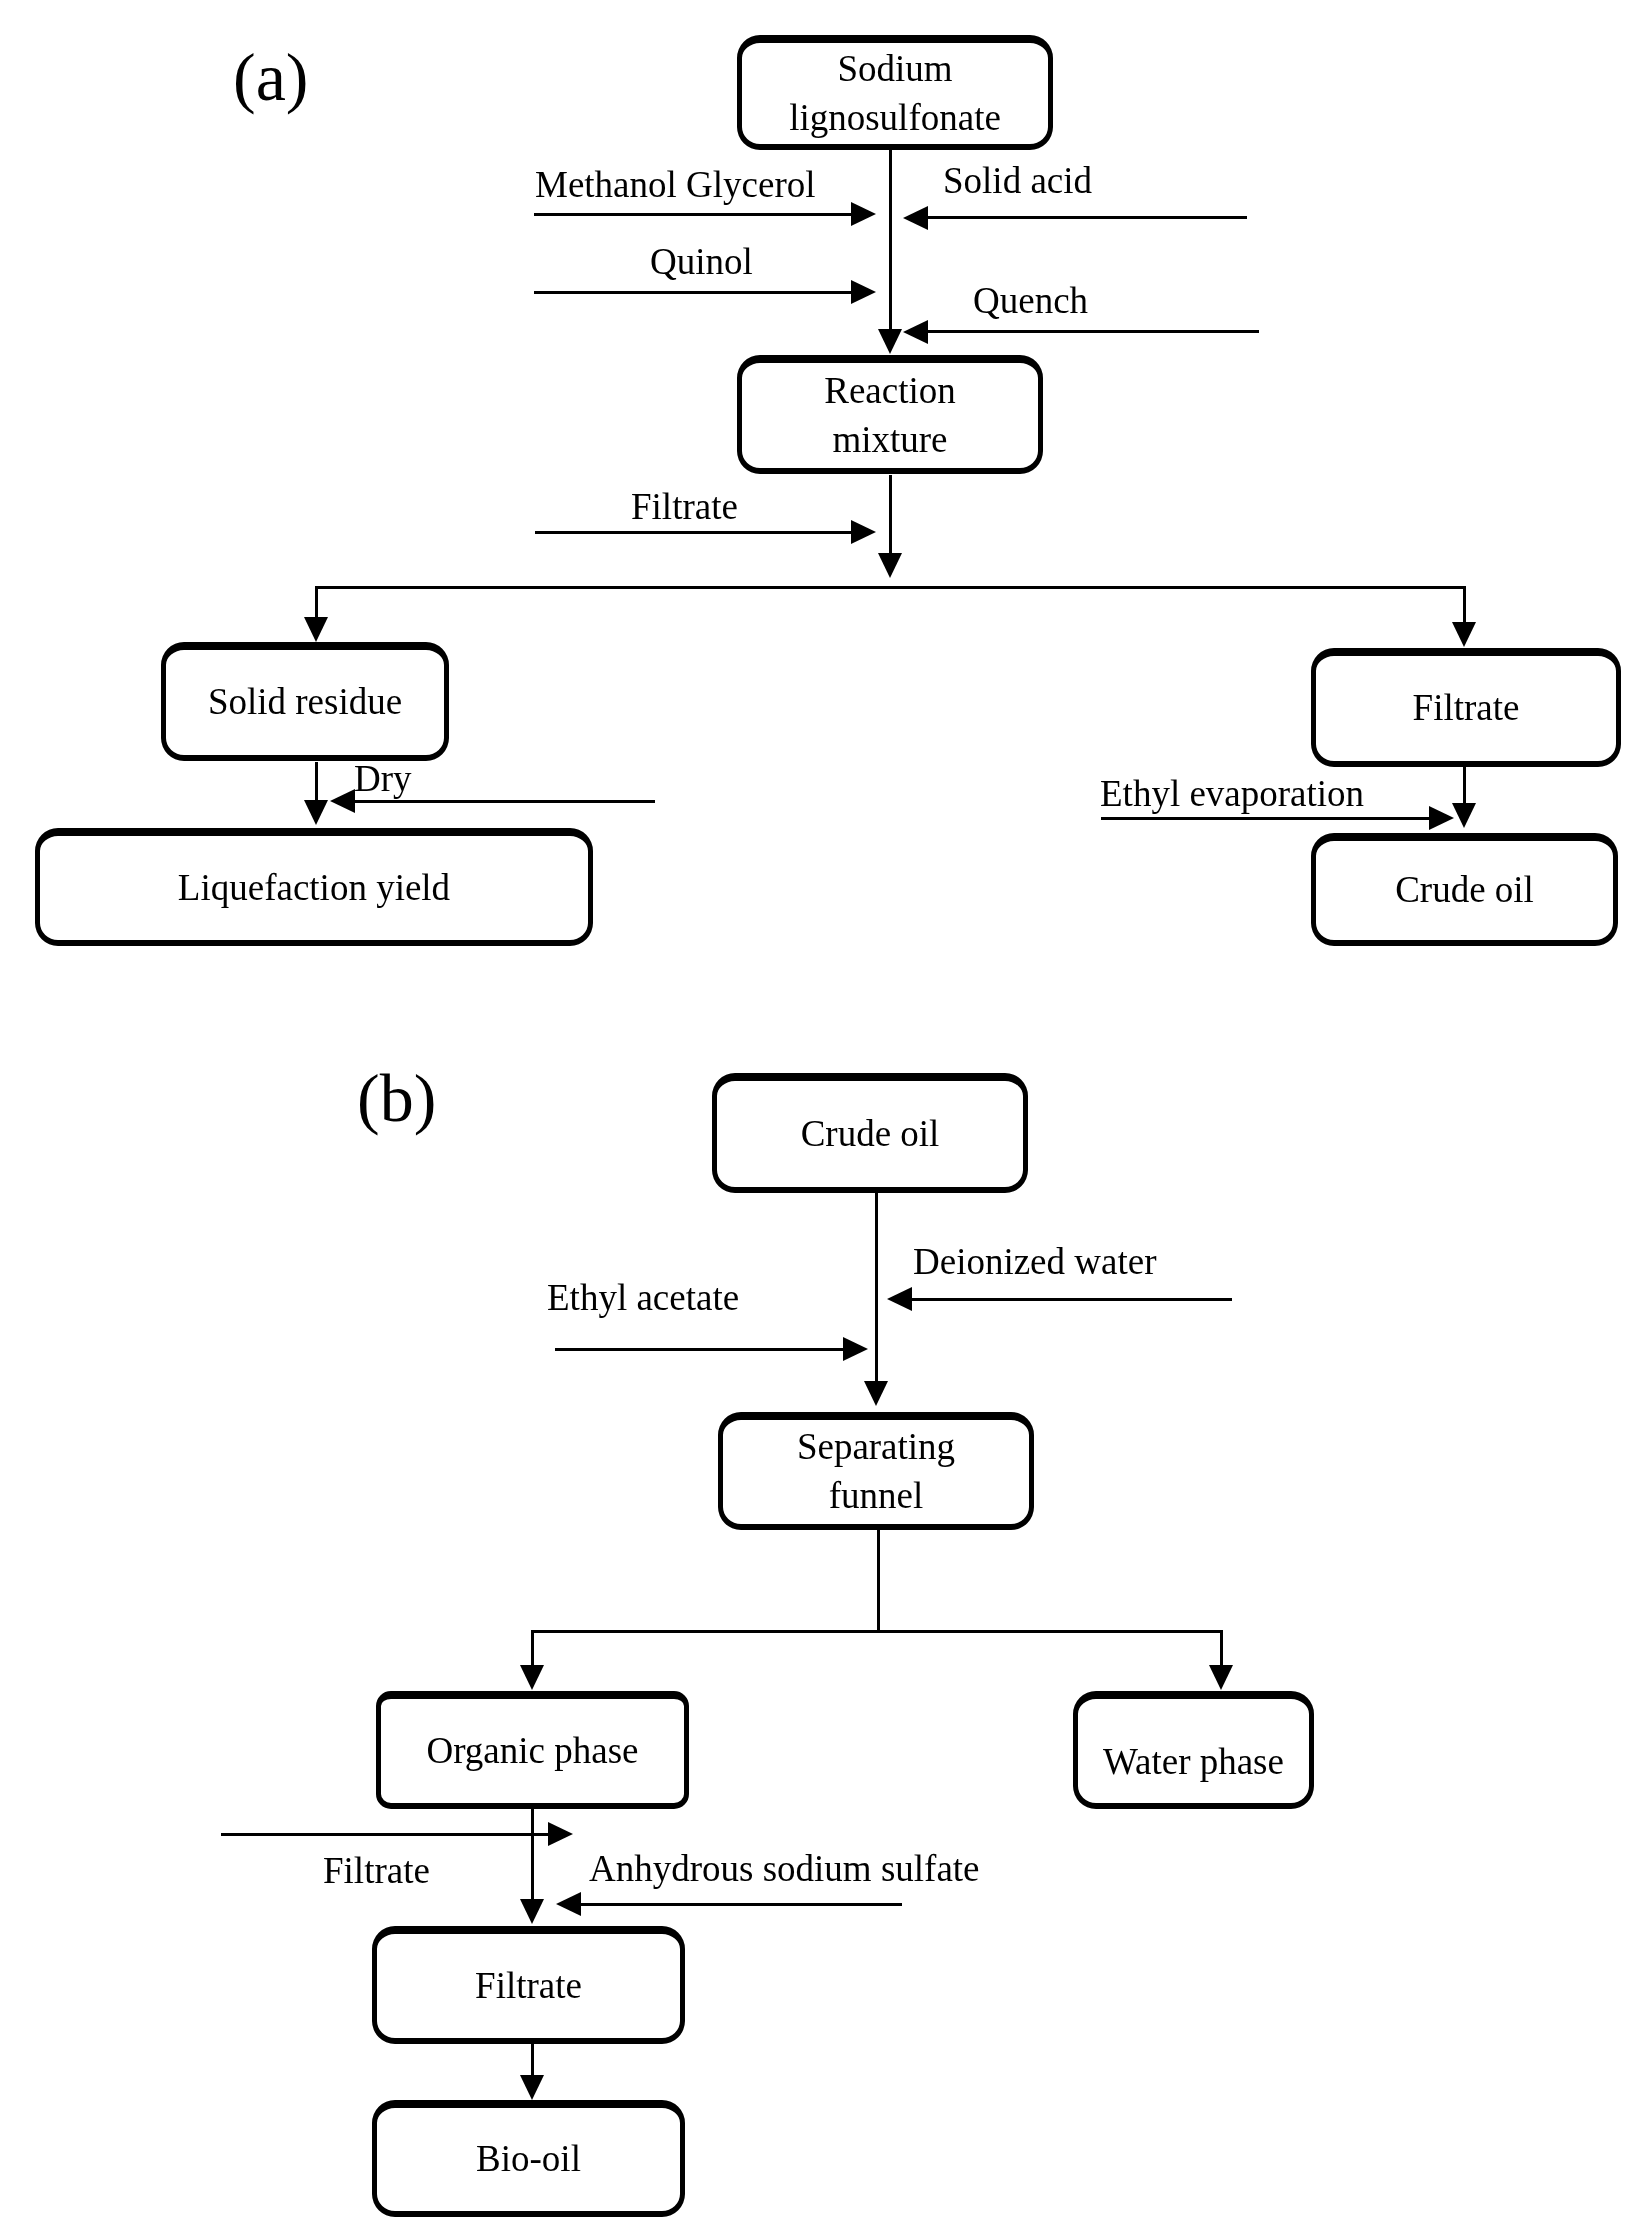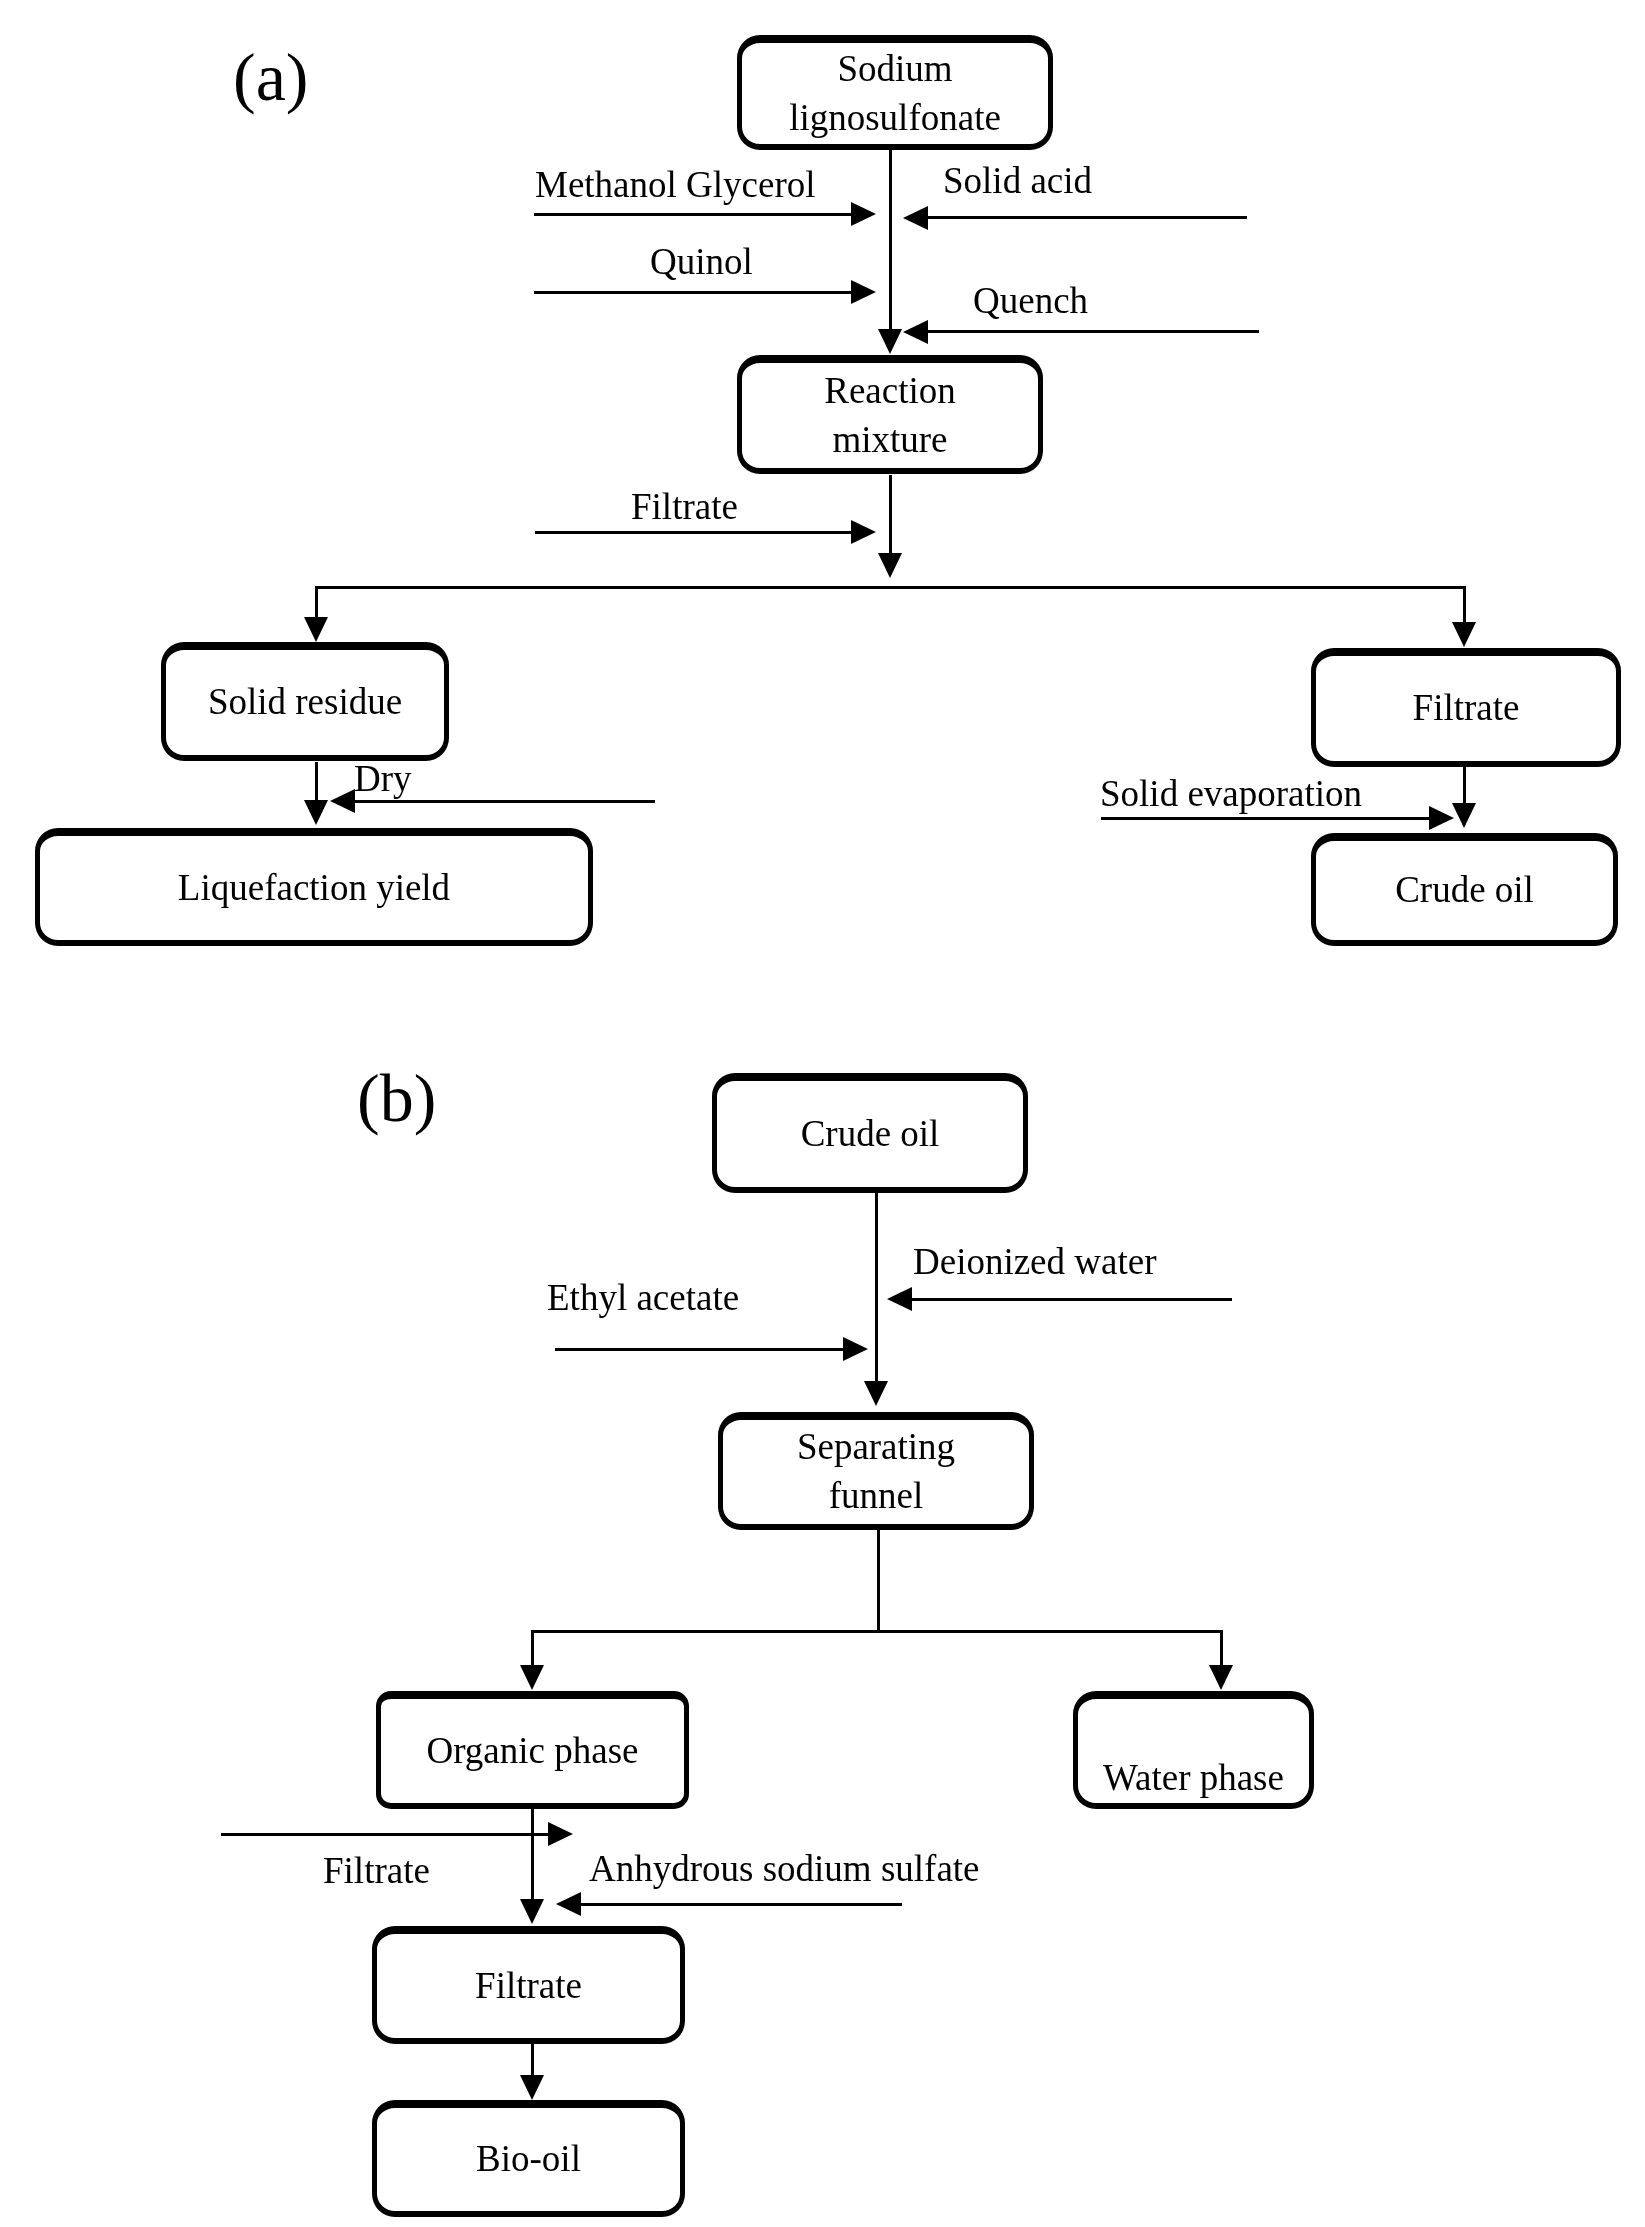--- a/index.html
+++ b/index.html
@@ -20,21 +20,21 @@
     border-top-width:8.5px;
     border-bottom-width:6.2px;
     border-radius:23px;
     display:flex;
     align-items:center;
     justify-content:center;
     text-align:center;
     font-size:37px;
     line-height:1.32;
   }
-  .node .nt{display:block;margin:0 auto;}
+  .node .nt{display:block;margin:16px auto;}
   .lbl{
     position:absolute;
     font-size:37px;
     line-height:1.1;
     white-space:nowrap;
   }
   .seclbl{
     position:absolute;
     font-size:68px;
     line-height:1.1;
@@ -111,21 +111,21 @@
   <div class="vline" style="left:1463px;top:586px;height:36px;"></div>
   <div class="ah ah-d" style="left:1452px;top:622px;"></div>
 
   <div class="node" style="left:1311px;top:648px;width:310px;height:119px;">
     <span class="nt">Filtrate</span>
   </div>
 
   <div class="vline" style="left:1463px;top:767px;height:36px;"></div>
   <div class="ah ah-d" style="left:1452px;top:803px;"></div>
 
-  <div class="lbl" style="left:1100px;top:774px;">Solid evaporation</div>
+  <div class="lbl" style="left:1100px;top:774px;">Ethyl evaporation</div>
   <div class="hline" style="left:1101px;top:817px;width:330px;"></div>
   <div class="ah ah-r" style="left:1429px;top:806px;"></div>
 
   <div class="node" style="left:1311px;top:833px;width:307px;height:113px;">
     <span class="nt">Crude oil</span>
   </div>
 
   <div class="seclbl" style="left:357px;top:1061px;">(b)</div>
 
   <div class="node" style="left:712px;top:1073px;width:316px;height:120px;">

